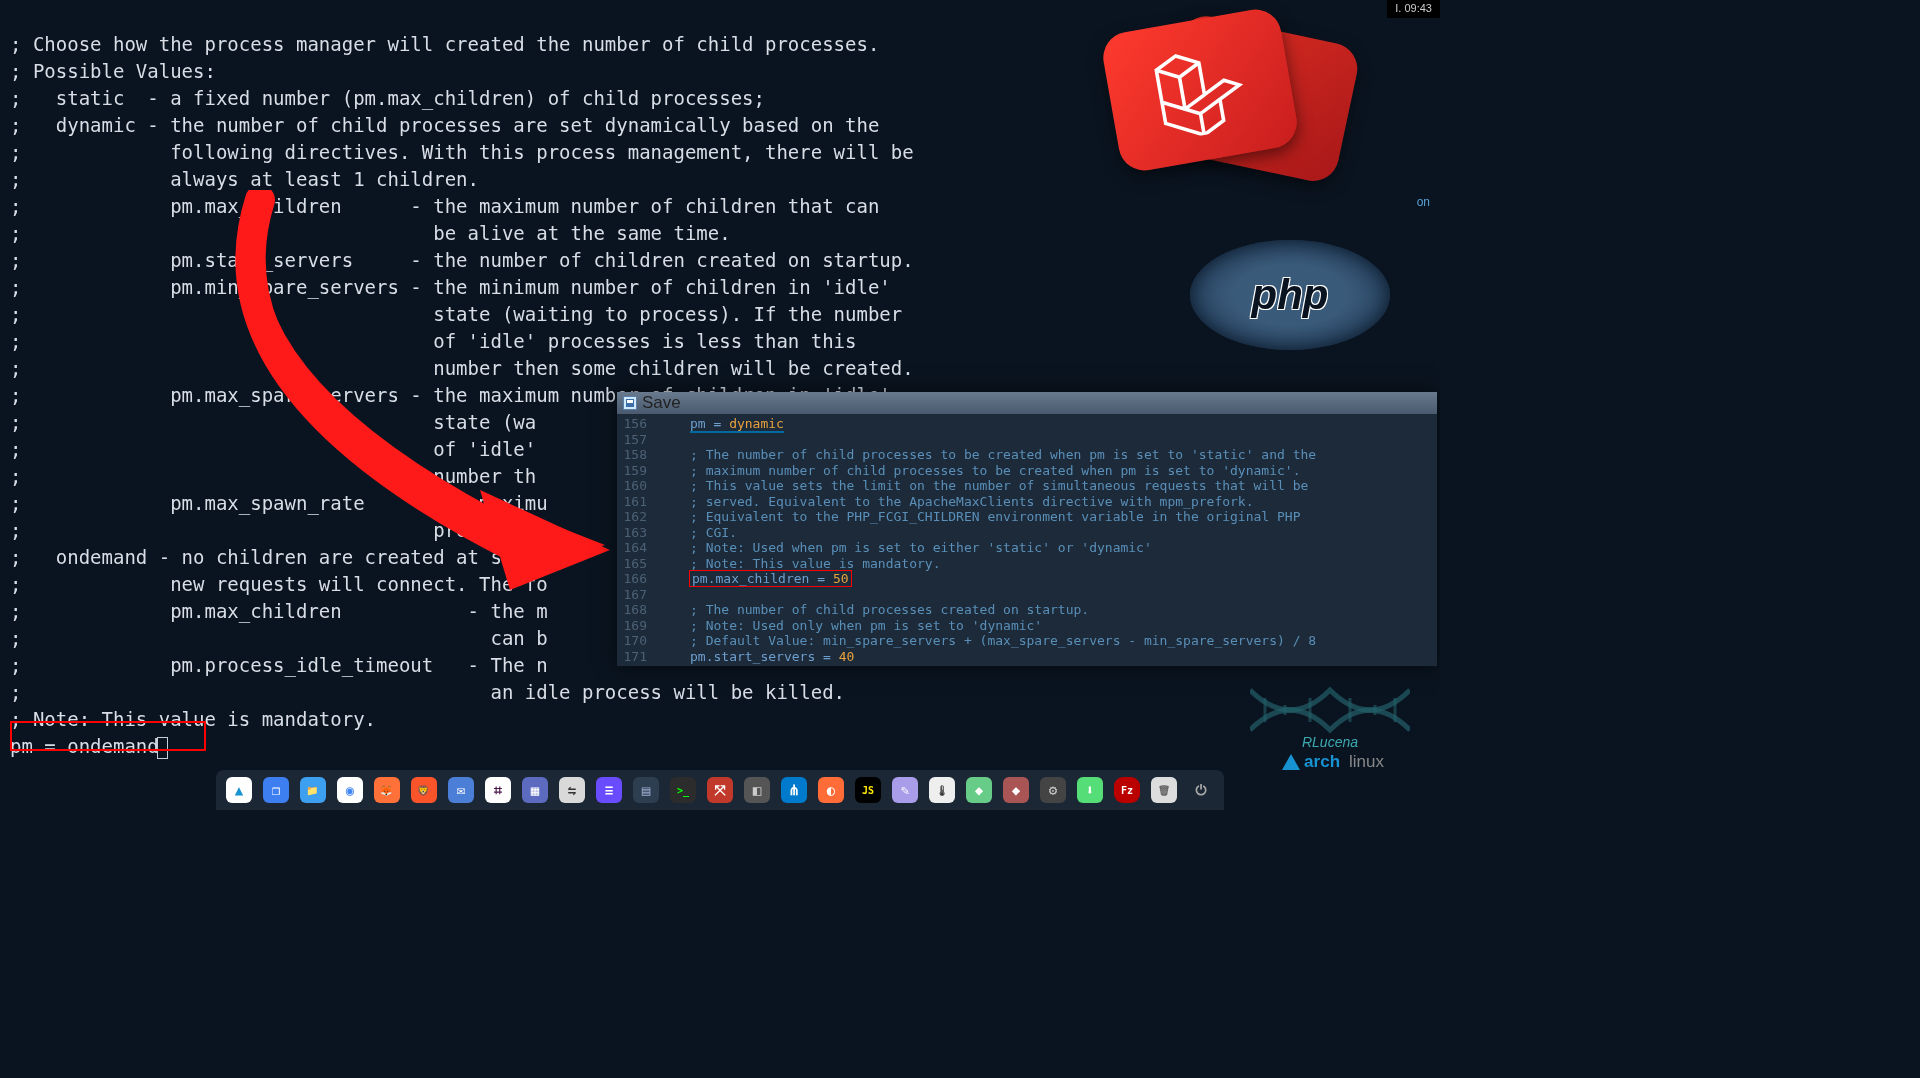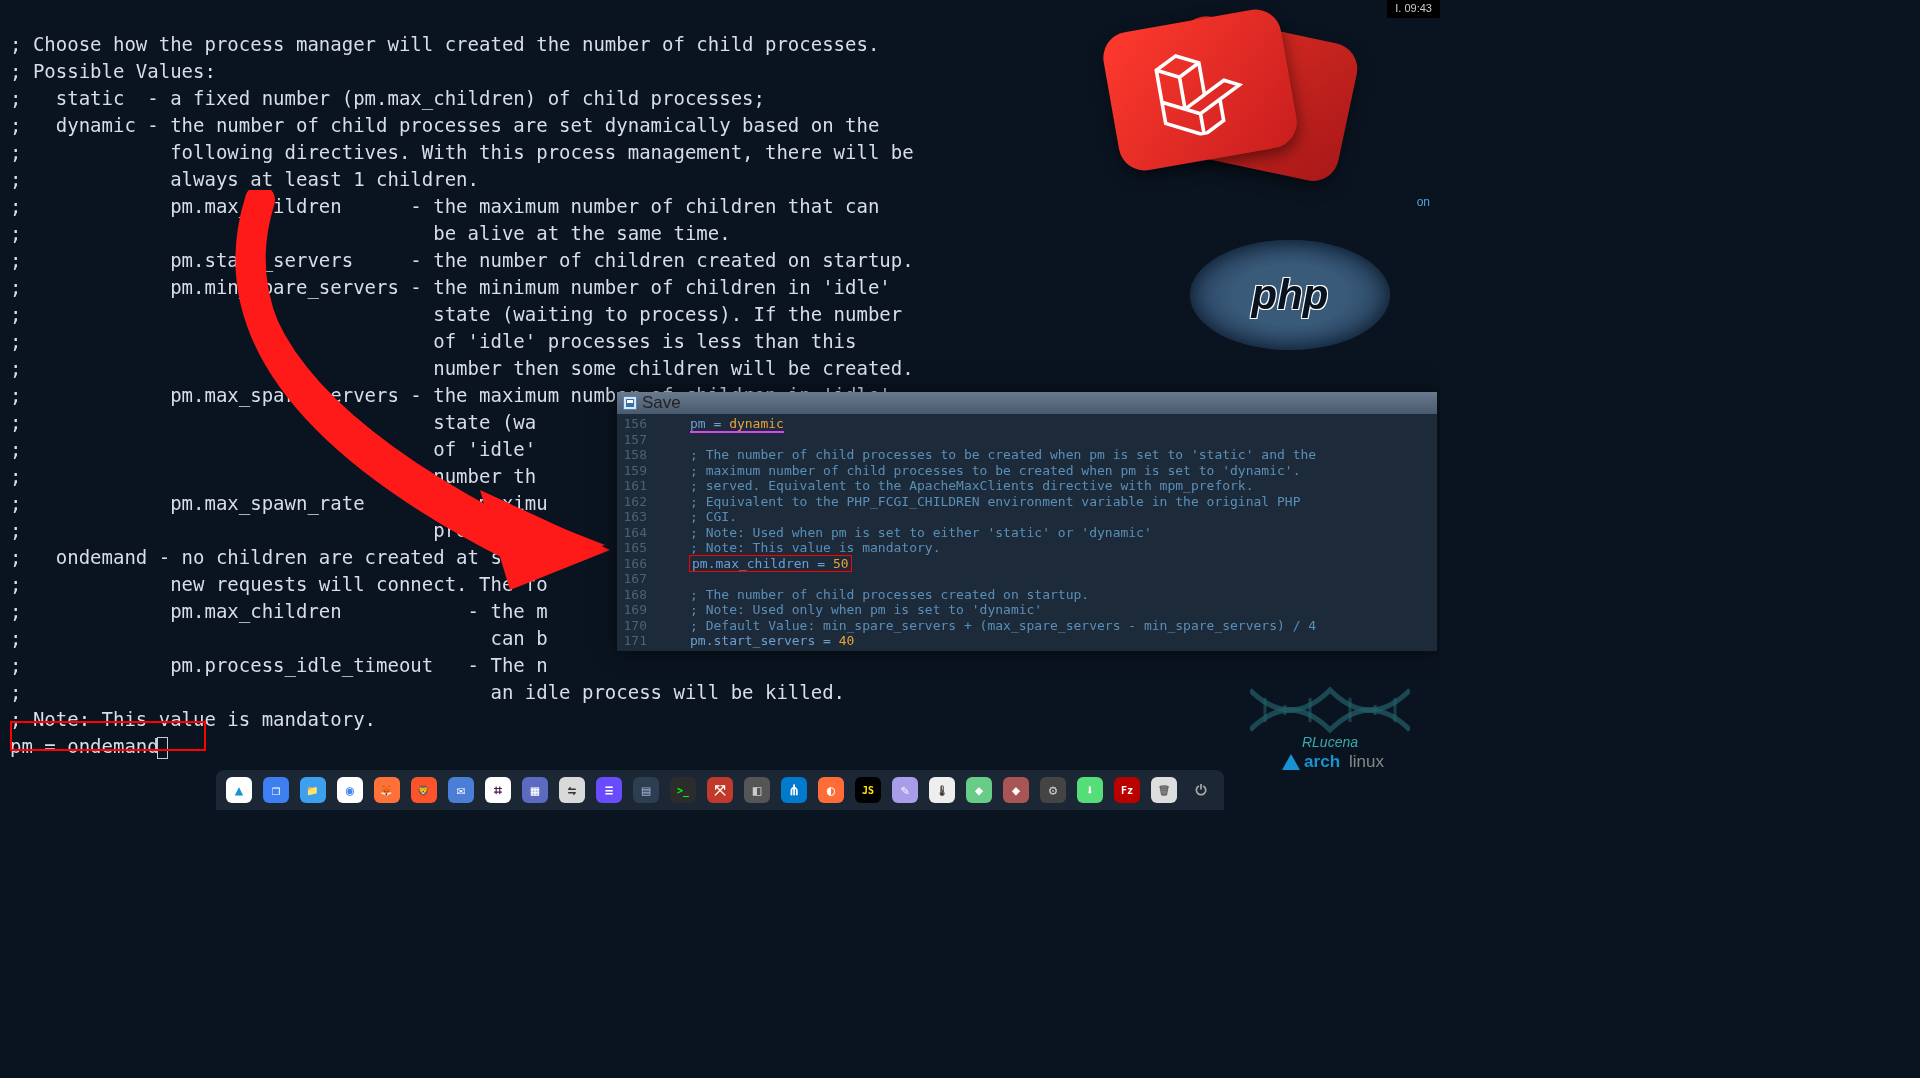--- a/index.html
+++ b/index.html
@@ -87,21 +87,21 @@
     width: 38px;
     text-align: right;
     color: #4d6175;
     padding-right: 8px;
     flex-shrink: 0;
   }
   .code-text { color: #6d9fcf; }
   .kw { color: #6d9fcf; }
   .val { color: #e8a23d; }
   .cmt { color: #5a8fb8; }
-  .underline-red { border-bottom: 2px solid #d946ef; }
+  .underline-red { border-bottom: 2px solid #0369a1; }
   .box-red { outline: 1.5px solid #ff0000; padding: 0 2px; }
   
   .laravel-badge {
     position: absolute;
     top: 20px;
     right: 70px;
     width: 260px;
     height: 180px;
   }
   .laravel-card {
@@ -286,30 +286,31 @@
           <rect x="2" y="2" width="6" height="3" fill="#fff"></rect>
         </svg>
     </span>
     <span style="color:#222;">Save</span>
   </div>
   <div class="overlay-body">
     <div class="code-line"><span class="line-num">156</span><span class="code-text"><span class="underline-red"><span class="kw">pm</span><span> = </span><span class="val">dynamic</span></span></span></div>
     <div class="code-line"><span class="line-num">157</span><span class="code-text cmt"></span></div>
     <div class="code-line"><span class="line-num">158</span><span class="code-text cmt">; The number of child processes to be created when pm is set to 'static' and the</span></div>
     <div class="code-line"><span class="line-num">159</span><span class="code-text cmt">; maximum number of child processes to be created when pm is set to 'dynamic'.</span></div>
+    <div class="code-line"><span class="line-num">160</span><span class="code-text cmt">; This value sets the limit on the number of simultaneous requests that will be</span></div>
     <div class="code-line"><span class="line-num">161</span><span class="code-text cmt">; served. Equivalent to the ApacheMaxClients directive with mpm_prefork.</span></div>
     <div class="code-line"><span class="line-num">162</span><span class="code-text cmt">; Equivalent to the PHP_FCGI_CHILDREN environment variable in the original PHP</span></div>
     <div class="code-line"><span class="line-num">163</span><span class="code-text cmt">; CGI.</span></div>
     <div class="code-line"><span class="line-num">164</span><span class="code-text cmt">; Note: Used when pm is set to either 'static' or 'dynamic'</span></div>
     <div class="code-line"><span class="line-num">165</span><span class="code-text cmt">; Note: This value is mandatory.</span></div>
     <div class="code-line"><span class="line-num">166</span><span class="code-text"><span class="box-red"><span class="kw">pm.max_children</span><span> = </span><span class="val">50</span></span></span></div>
     <div class="code-line"><span class="line-num">167</span><span class="code-text cmt"></span></div>
     <div class="code-line"><span class="line-num">168</span><span class="code-text cmt">; The number of child processes created on startup.</span></div>
     <div class="code-line"><span class="line-num">169</span><span class="code-text cmt">; Note: Used only when pm is set to 'dynamic'</span></div>
-    <div class="code-line"><span class="line-num">170</span><span class="code-text cmt">; Default Value: min_spare_servers + (max_spare_servers - min_spare_servers) / 4</span></div>
+    <div class="code-line"><span class="line-num">170</span><span class="code-text cmt">; Default Value: min_spare_servers + (max_spare_servers - min_spare_servers) / 8</span></div>
     <div class="code-line"><span class="line-num">171</span><span class="code-text"><span class="kw">pm.start_servers</span><span> = </span><span class="val">40</span></span></div>
   </div>
 </div>
 
 <div class="laravel-badge">
   <div class="laravel-card back"></div>
   <div class="laravel-card">
     <svg width="90" height="90" viewBox="0 0 50 50" class="laravel-logo">
       <path d="M3 10 L15 4 L27 10 L27 28 L39 22 L47 26 L35 32 L35 44 L23 50 L3 40 Z M3 10 L15 16 L27 10 M15 16 L15 34 M27 28 L15 34 M35 32 L23 38 L23 50 M23 38 L3 28"></path>
     </svg>
@@ -359,16 +360,16 @@
     <div class="tb-icon" style="background: rgb(85, 85, 85); color: rgb(204, 204, 204); font-size: 14px; font-weight: bold;">◧</div>
     <div class="tb-icon" style="background: rgb(0, 122, 204); color: rgb(255, 255, 255); font-size: 14px; font-weight: bold;">⋔</div>
     <div class="tb-icon" style="background: rgb(255, 108, 55); color: rgb(255, 255, 255); font-size: 14px; font-weight: bold;">◐</div>
     <div class="tb-icon" style="background: rgb(0, 0, 0); color: rgb(255, 233, 0); font-size: 10px; font-weight: bold;">JS</div>
     <div class="tb-icon" style="background: rgb(169, 156, 232); color: rgb(255, 255, 255); font-size: 14px; font-weight: bold;">✎</div>
     <div class="tb-icon" style="background: rgb(238, 238, 238); color: rgb(51, 51, 51); font-size: 10px; font-weight: bold;">🌡</div>
     <div class="tb-icon" style="background: rgb(102, 204, 136); color: rgb(255, 255, 255); font-size: 14px; font-weight: bold;">◆</div>
     <div class="tb-icon" style="background: rgb(170, 85, 85); color: rgb(255, 255, 255); font-size: 14px; font-weight: bold;">◆</div>
     <div class="tb-icon" style="background: rgb(68, 68, 68); color: rgb(204, 204, 204); font-size: 14px; font-weight: bold;">⚙</div>
     <div class="tb-icon" style="background: rgb(85, 221, 119); color: rgb(255, 255, 255); font-size: 14px; font-weight: bold;">⬇</div>
-    <div class="tb-icon" style="background: rgb(187, 0, 0); color: rgb(255, 255, 255); font-size: 10px; font-weight: bold;">Fz</div>
+    <div class="tb-icon" style="background: rgb(187, 0, 0); color: rgb(255, 255, 255); font-size: 10px; font-weight: bold; border-radius: 9px;">Fz</div>
     <div class="tb-icon" style="background: rgb(221, 221, 221); color: rgb(102, 102, 102); font-size: 10px; font-weight: bold;">🗑</div>
     <div class="tb-icon" style="background: transparent; color: rgb(170, 170, 170); font-size: 14px; font-weight: bold;">⏻</div>
   </div>
 
 </body></html>

